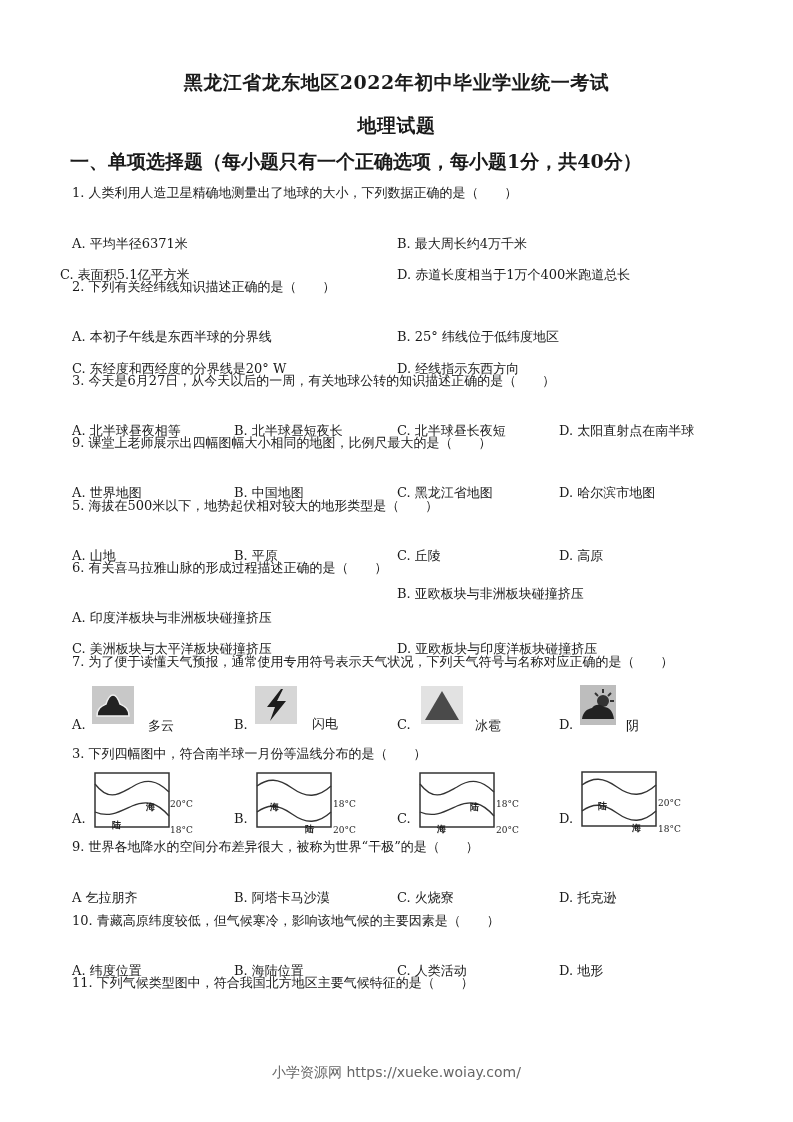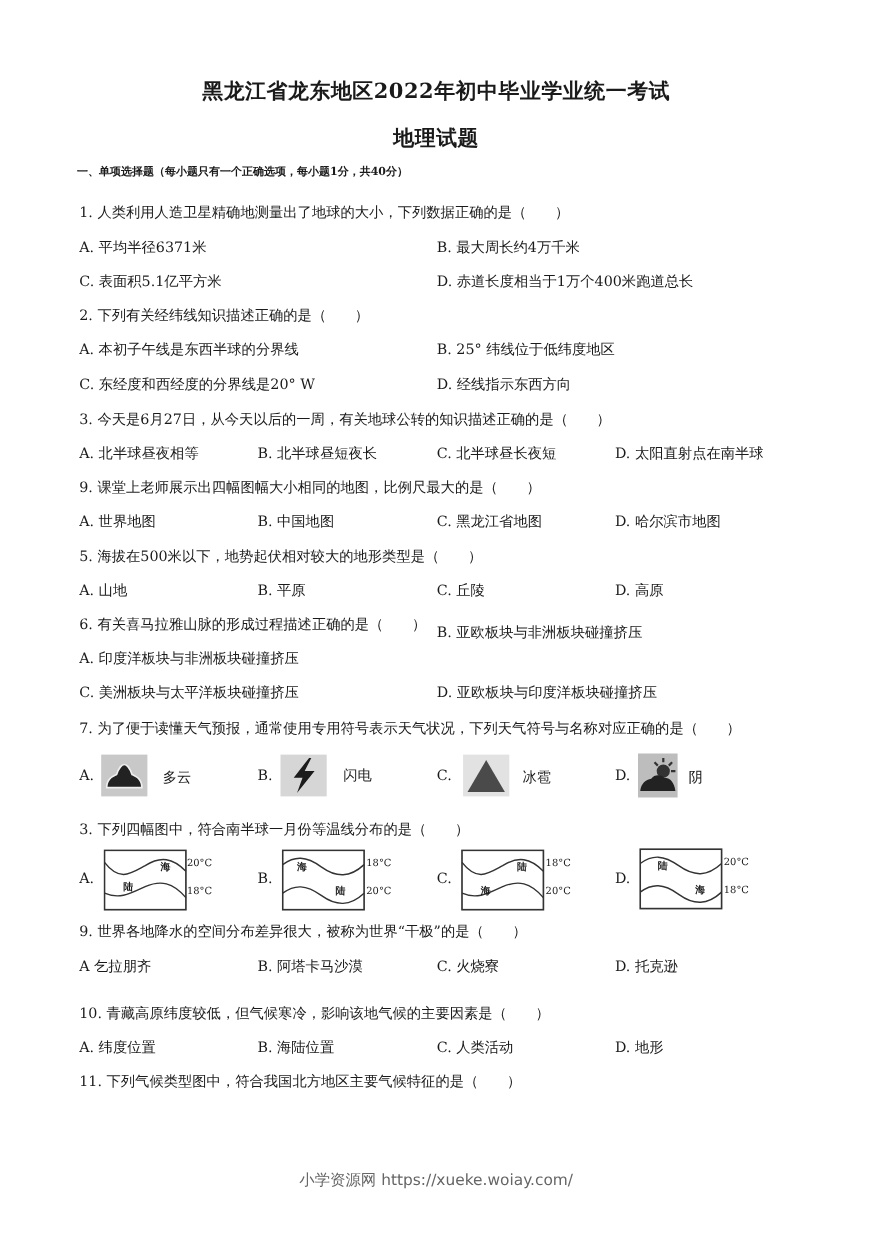--- a/index.html
+++ b/index.html
@@ -8,26 +8,26 @@
       font-family: "DejaVu Serif", "Liberation Serif", serif;
       color: #1a1a1a;
     }
     .title {
       position: absolute; left: 0; width: 793px; text-align: center;
       font-weight: bold; font-size: 19px; letter-spacing: 0.5px;
     }
     .t1 { top: 70px; }
     .t2 { top: 113px; font-size: 19px; font-family: Liberation Mono, monospace; }
     .section {
-      position: absolute; left: 70px; top: 149px; font-weight: bold; font-size: 10px;
+      position: absolute; left: 70px; top: 149px; font-weight: bold; font-size: 19px;
     }
     .line {
       position: absolute; left: 72px; font-size: 13px; white-space: nowrap;
     }
-    .opt { position: absolute; font-size: 13px; white-space: nowrap; }
+    .opt { position: absolute; font-size: 13px; white-space: nowrap; margin-top: 19px; }
     .icon-box {
       position: absolute; width: 42px; height: 38px; background: #c8c8c8;
       display: flex; align-items: center; justify-content: center;
     }
     .icon-box svg { display: block; }
     .iso {
       position: absolute; width: 86px; height: 58px;
     }
     .iso svg { display: block; }
     .footer {
@@ -38,21 +38,21 @@
 </head>
 <body>
 
 <div class="title t1">黑龙江省龙东地区2022年初中毕业学业统一考试</div>
 <div class="title t2">地理试题</div>
 <div class="section">一、单项选择题（每小题只有一个正确选项，每小题1分，共40分）</div>
 
 <div class="line" style="top:184px">1. 人类利用人造卫星精确地测量出了地球的大小，下列数据正确的是（　　）</div>
 <div class="opt" style="left:72px;top:216px">A. 平均半径6371米</div>
 <div class="opt" style="left:397px;top:216px">B. 最大周长约4万千米</div>
-<div class="opt" style="left:72px;top:247px">C. 表面积5.1亿平方米</div>
+<div class="opt" style="left:60px;top:247px">C. 表面积5.1亿平方米</div>
 <div class="opt" style="left:397px;top:247px">D. 赤道长度相当于1万个400米跑道总长</div>
 
 <div class="line" style="top:278px">2. 下列有关经纬线知识描述正确的是（　　）</div>
 <div class="opt" style="left:72px;top:309px">A.  本初子午线是东西半球的分界线</div>
 <div class="opt" style="left:397px;top:309px">B.  25° 纬线位于低纬度地区</div>
 <div class="opt" style="left:72px;top:341px">C.  东经度和西经度的分界线是20° W</div>
 <div class="opt" style="left:397px;top:341px">D.  经线指示东西方向</div>
 
 <div class="line" style="top:372px">3. 今天是6月27日，从今天以后的一周，有关地球公转的知识描述正确的是（　　）</div>
 <div class="opt" style="left:72px;top:403px">A.  北半球昼夜相等</div>

